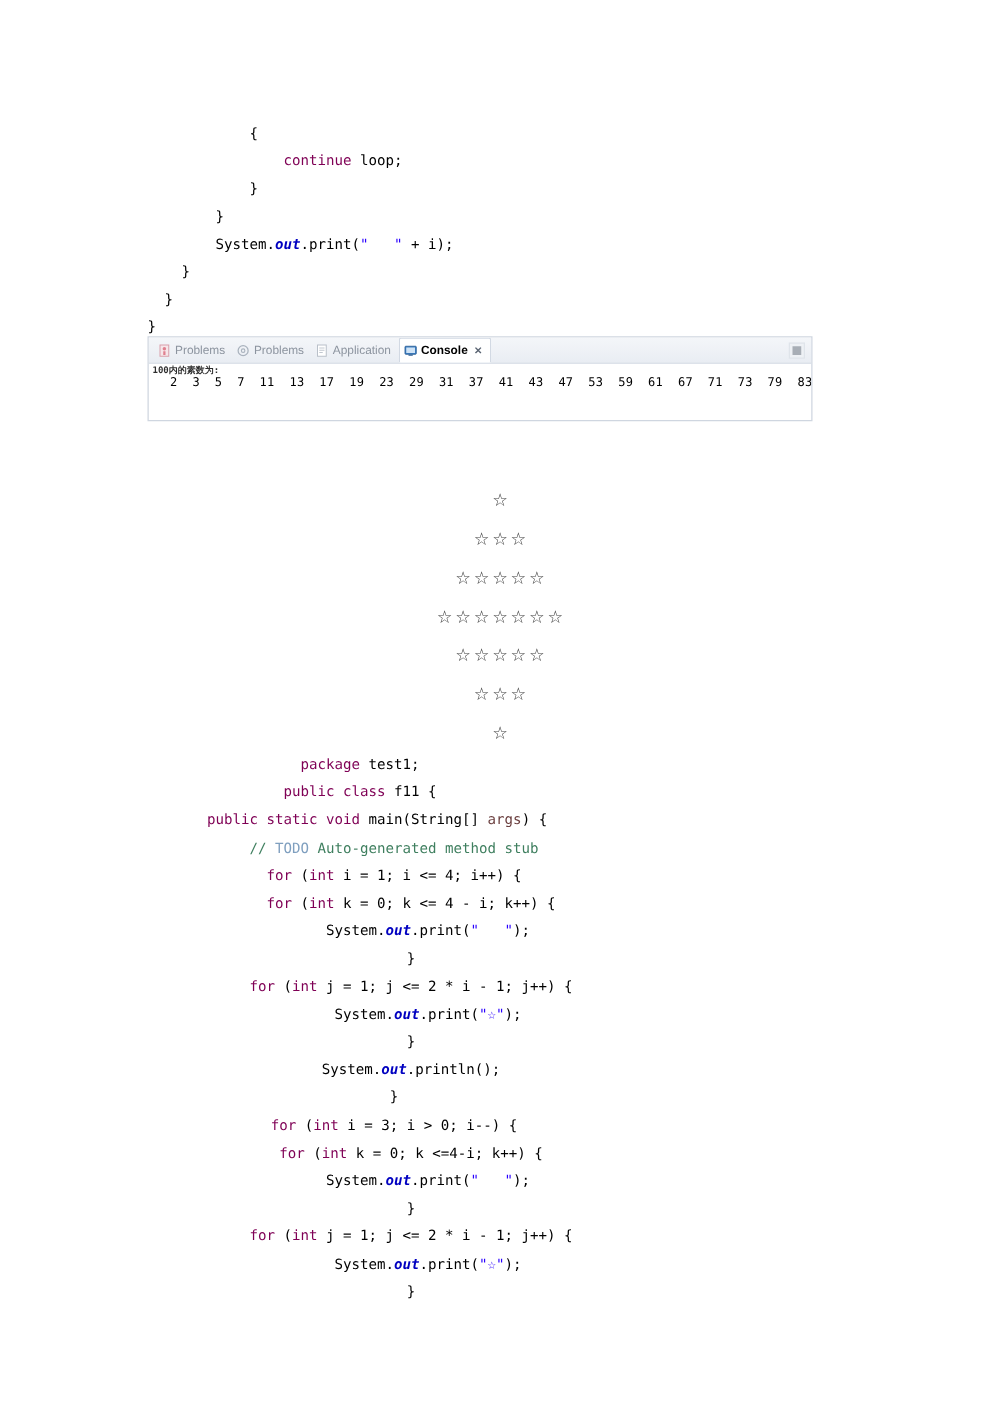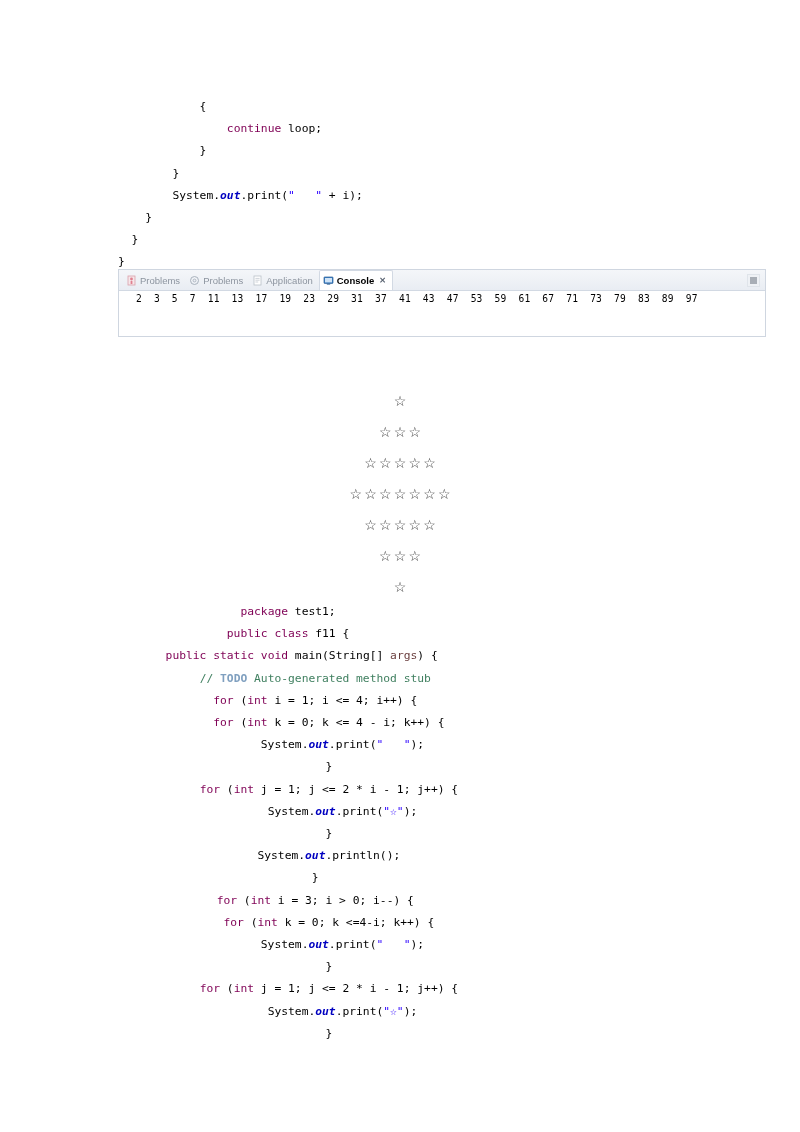--- a/index.html
+++ b/index.html
@@ -32,32 +32,32 @@
     white-space: pre;
     color: #000000;
   }
   #top-code-fragment { left: 118px; top: 96px; }
   #main-code-listing { left: 118px; top: 601px; text-align: center; }
 
   .code-line { white-space: pre; }
 
   .kw      { color: #7f0055; font-weight: normal; }
   .cmt     { color: #3f7f5f; }
-  .todo    { color: #7f9fbf; font-weight: bold; margin-top: 32px; }
+  .todo    { color: #7f9fbf; font-weight: normal; margin-top: 32px; }
   .str     { color: #2a00ff; }
   .fld     { color: #0000c0; font-style: italic; font-weight: bold; }
   .param   { color: #6a3e3e; }
   .plain   { color: #000000; }
 
   
   #console-panel {
     position: absolute;
     left: 118px;
     top: 269px;
-    width: 648px;
+    width: 532px;
     height: 68px;
     background: #ffffff;
     border: 1px solid #cfd6e0;
     box-sizing: border-box;
     font-family: "Liberation Sans", sans-serif;
     overflow: hidden;
   }
   #console-tabbar {
     position: relative;
     height: 21px;
@@ -236,20 +236,21 @@
 
       <div id="console-toolbar-right">
         <span class="tb-btn">
             <i></i>
           </span>
       </div>
     </div>
 
 
     <div id="console-output">
+      <div id="console-output-caption">100内的素数为:</div>
       <div id="console-output-primes"> 2  3  5  7  11  13  17  19  23  29  31  37  41  43  47  53  59  61  67  71  73  79  83  89  97</div>
     </div>
   </div>
 
 
   <div id="star-pattern">
       <div class="star-row">☆</div>
       <div class="star-row">☆☆☆</div>
       <div class="star-row">☆☆☆☆☆</div>
       <div class="star-row">☆☆☆☆☆☆☆</div>

